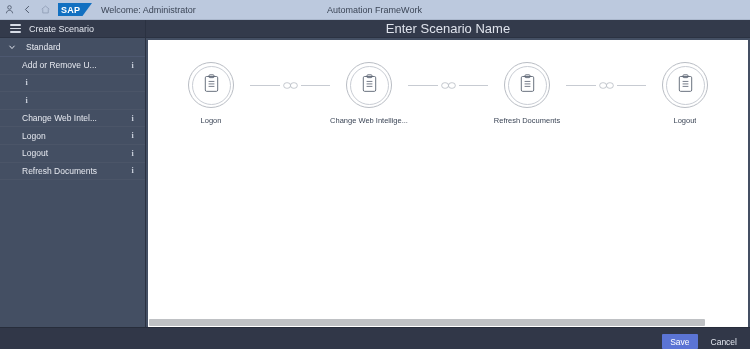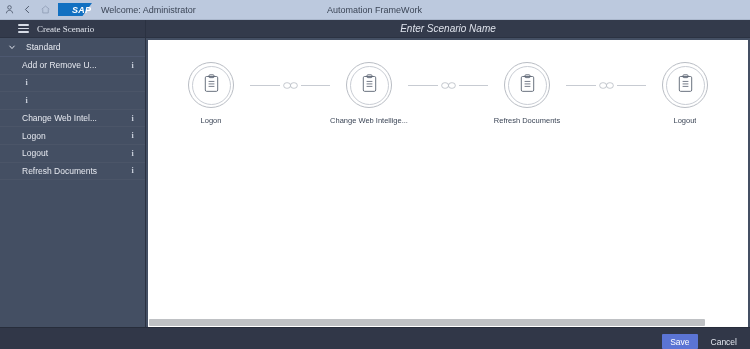--- a/index.html
+++ b/index.html
@@ -36,23 +36,22 @@
     position: relative; flex: 0 0 auto;
   }
   .sap-logo .bg {
     position: absolute; inset: 0;
     background: #1270c1;
     clip-path: polygon(0 0, 100% 0, 72% 100%, 0 100%);
   }
   .sap-logo .txt {
     position: absolute; inset: 0;
     color: #fff; font-size: 9px; font-weight: bold;
-    font-style: italic;
-    display: flex; align-items: center;
-    padding-left: 14px; letter-spacing: .2px;
+    display: flex; align-items: center;
+    padding-left: 3px; letter-spacing: .2px;
   }
   .welcome {
     margin-left: 9px;
     font-size: 9px; color: #3c4657;
     white-space: nowrap;
   }
   .app-title {
     position: absolute;
     left: 0; right: 1px;
     text-align: center;
@@ -67,23 +66,22 @@
   .sidebar {
     width: 146px; flex: 0 0 146px;
     background: #444f63;
     display: flex; flex-direction: column;
     border-right: 1px solid #2b3242;
   }
   .scenario-bar {
     height: 18px; flex: 0 0 18px;
     background: #333a4b;
     display: flex; align-items: center;
-    padding-left: 18px;
+    padding-left: 10px;
     border-bottom: 1px solid #2b3242;
-    font-family: Liberation Serif, serif;
   }
   .hamburger { width: 11px; flex: 0 0 11px; }
   .hamburger span {
     display: block; height: 1.5px; background: #d7dce6;
     margin: 2px 0; border-radius: 1px;
   }
   .scenario-bar .lbl {
     margin-left: 8px; font-size: 9px; color: #e3e7ef;
     white-space: nowrap;
   }
@@ -130,21 +128,21 @@
 
   
   .right { flex: 1 1 auto; display: flex; flex-direction: column; min-width: 0; }
   .name-bar {
     height: 18px; flex: 0 0 18px;
     background: #333a4b;
     display: flex; align-items: center; justify-content: center;
     border-bottom: 1px solid #2b3242;
   }
   .name-bar .ph {
-    font-size: 10px; font-style: italic; color: #dfe3ec;
+    font-size: 13px; color: #dfe3ec;
   }
   .canvas-outer {
     flex: 1 1 auto;
     background: #444f63;
     padding: 2px 2px 0 2px;
     display: flex; flex-direction: column;
     min-height: 0;
   }
   .canvas {
     flex: 1 1 auto;

